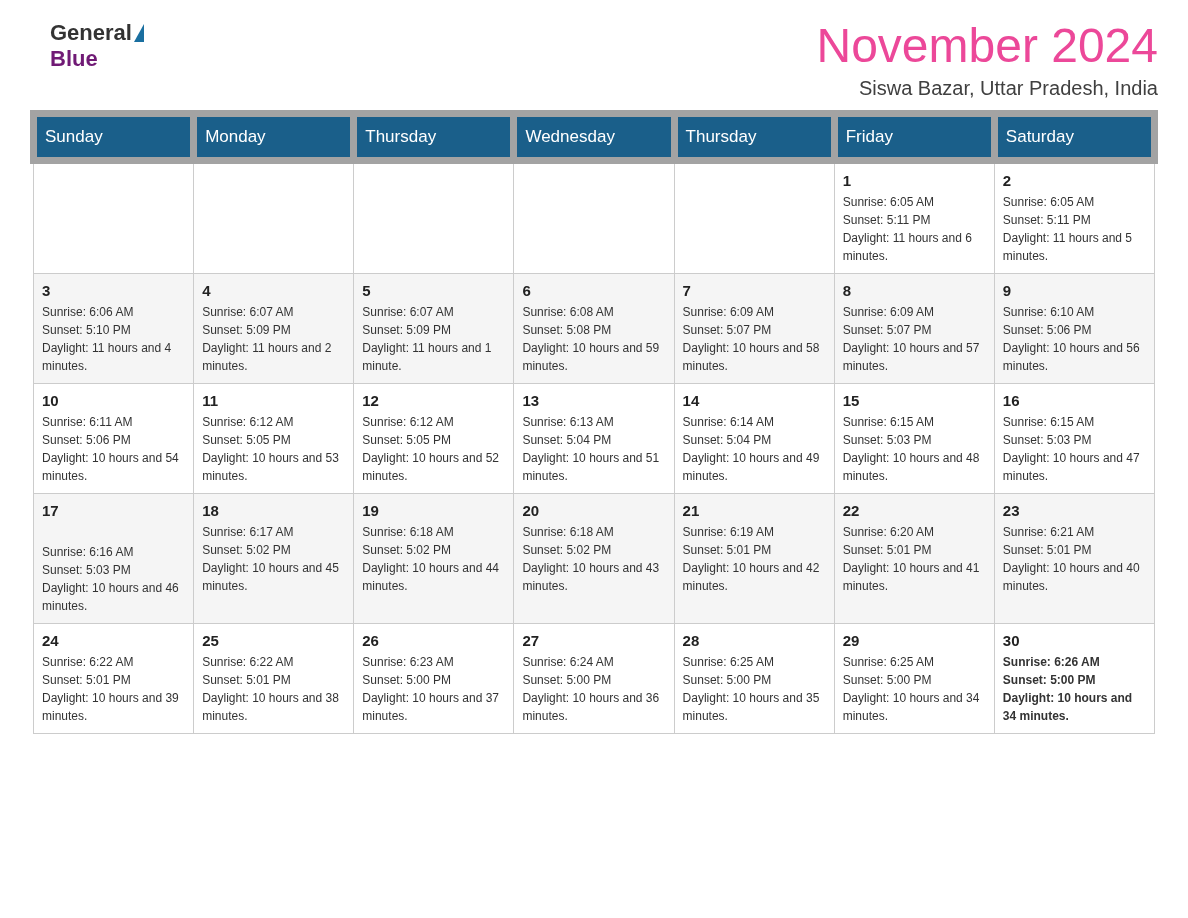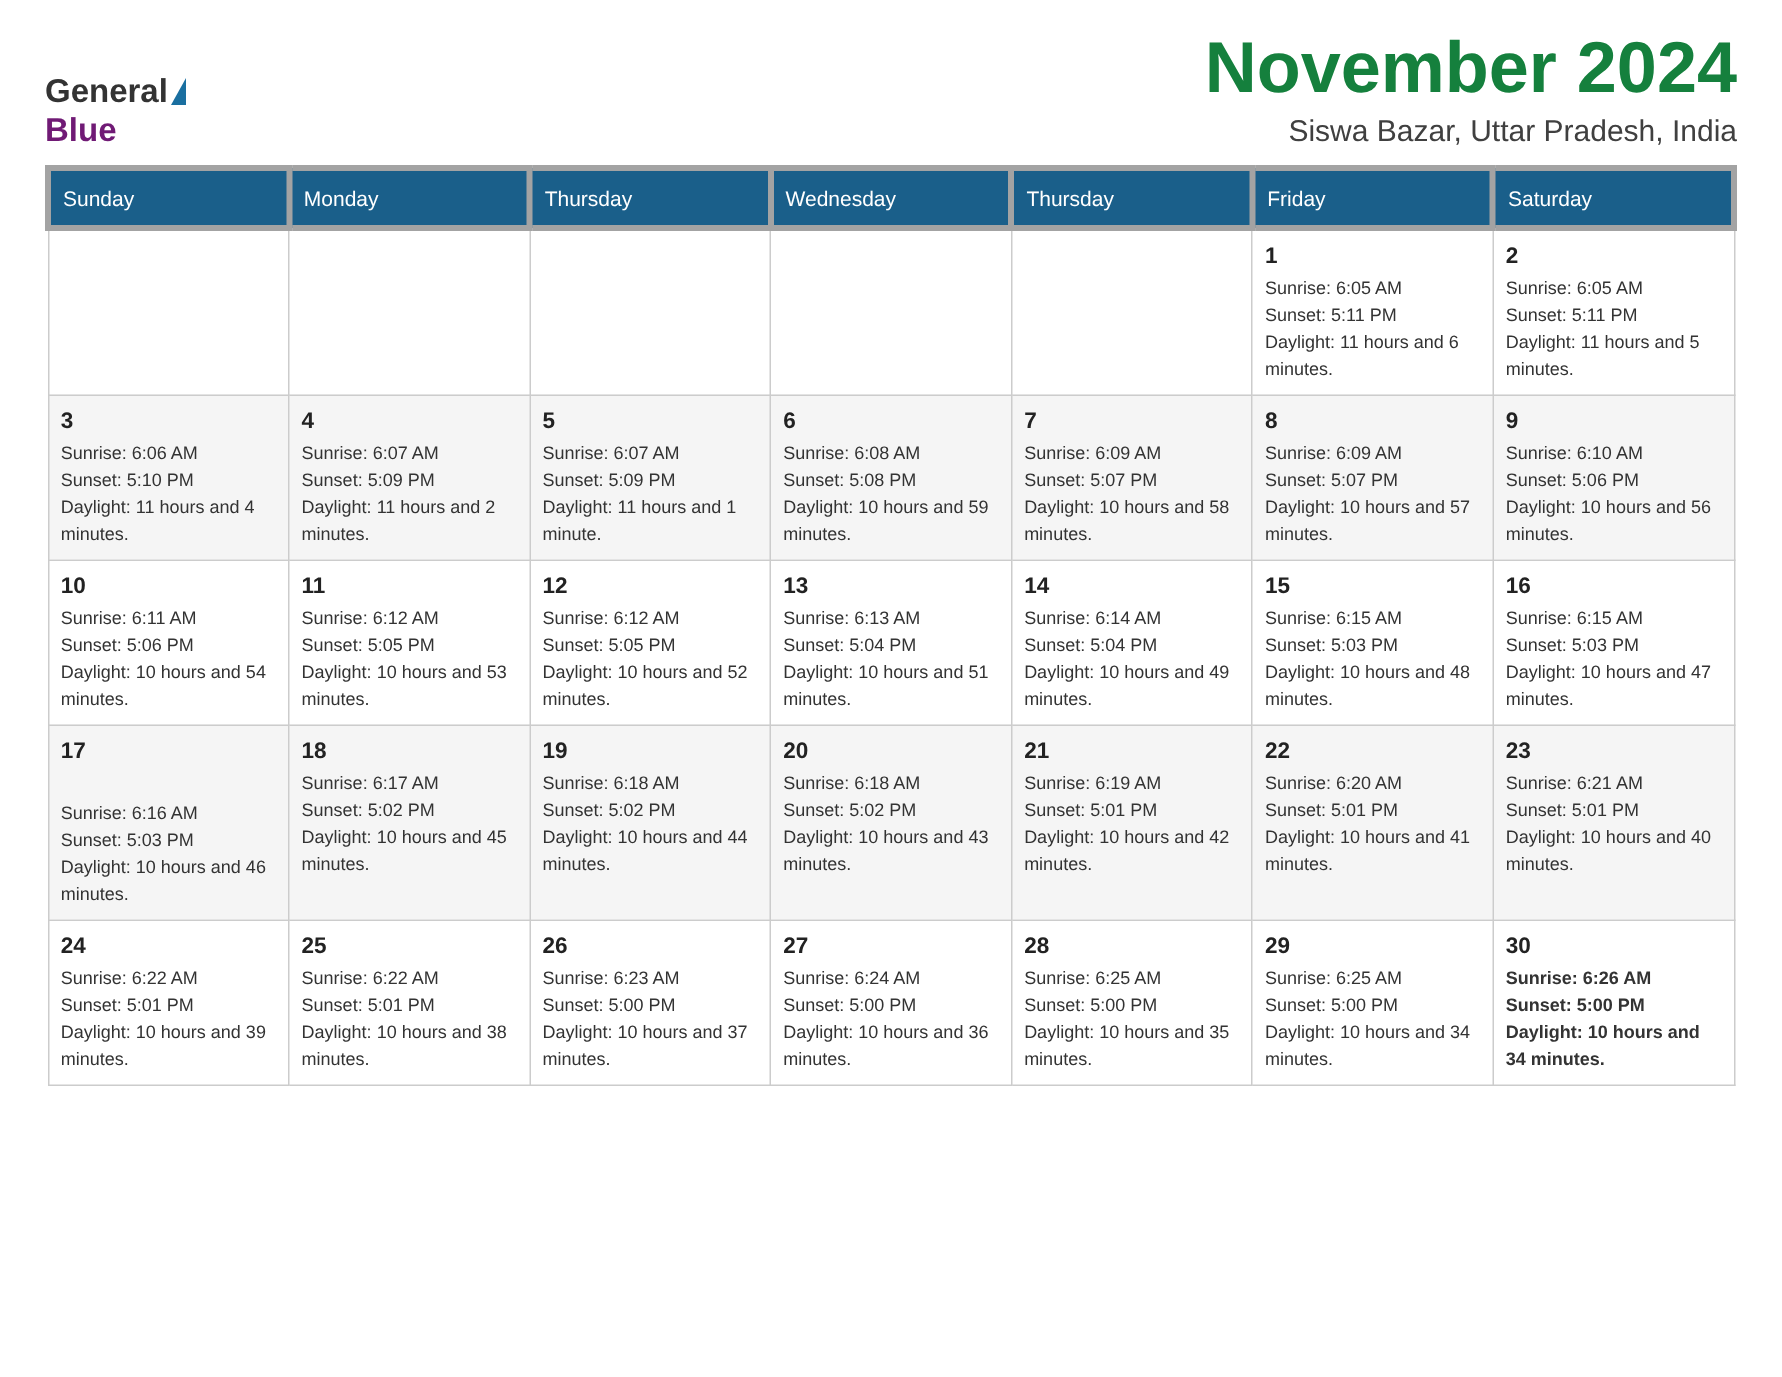--- a/index.html
+++ b/index.html
@@ -6,22 +6,23 @@
     body {
       font-family: Arial, sans-serif;
       background: #fff;
       padding: 20px 30px;
       width: 1188px;
       min-height: 918px;
     }
     .header {
       display: flex;
       justify-content: space-between;
-      align-items: flex-end;
+      align-items: flex-start;
       margin-bottom: 10px;
+      margin-left: 20px;
     }
     .logo {
       display: flex;
       flex-direction: column;
       align-items: flex-start;
     }
     .logo-text {
       font-size: 22px;
       font-weight: bold;
       color: #333;
@@ -44,42 +45,42 @@
     .logo-blue {
       color: #701a75;
       font-size: 22px;
       font-weight: bold;
     }
     .title-section {
       text-align: right;
     }
     .month-title {
       font-size: 48px;
-      font-weight: bold;
-      color: #15803d;
+      font-weight: normal;
+      color: #ec4899;
       line-height: 1.1;
     }
     .location {
       font-size: 20px;
       color: #404040;
       margin-top: 4px;
     }
     .calendar {
       width: 100%;
       border-collapse: collapse;
       margin-top: 10px;
     }
     .calendar th {
       background-color: #1a5f8a;
       color: #fff;
       padding: 10px 8px;
-      font-size: 14px;
+      font-size: 17px;
       font-weight: normal;
       text-align: left;
-      border: 4px solid #a3a3a3;
+      border: 7px solid #a3a3a3;
     }
     .calendar td {
       vertical-align: top;
       padding: 8px;
       border: 1px solid #ccc;
       width: 14.28%;
       font-size: 12.5px;
       color: #333;
       min-height: 110px;
     }

